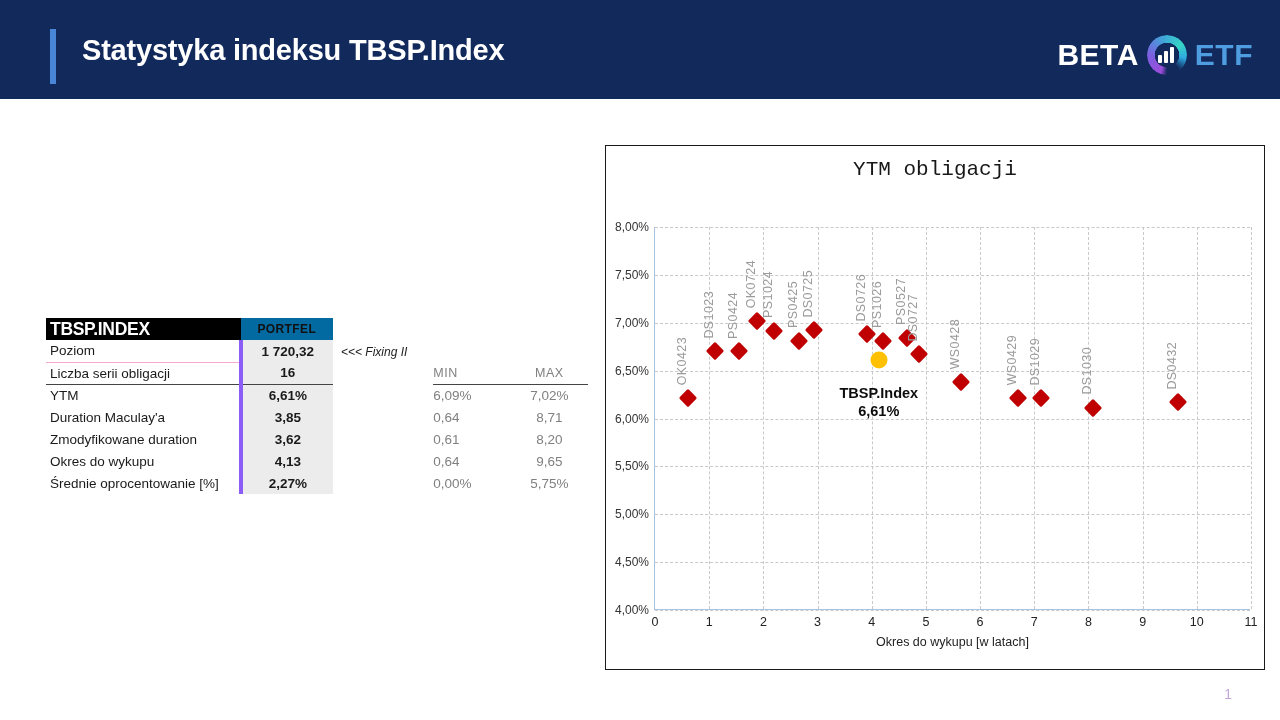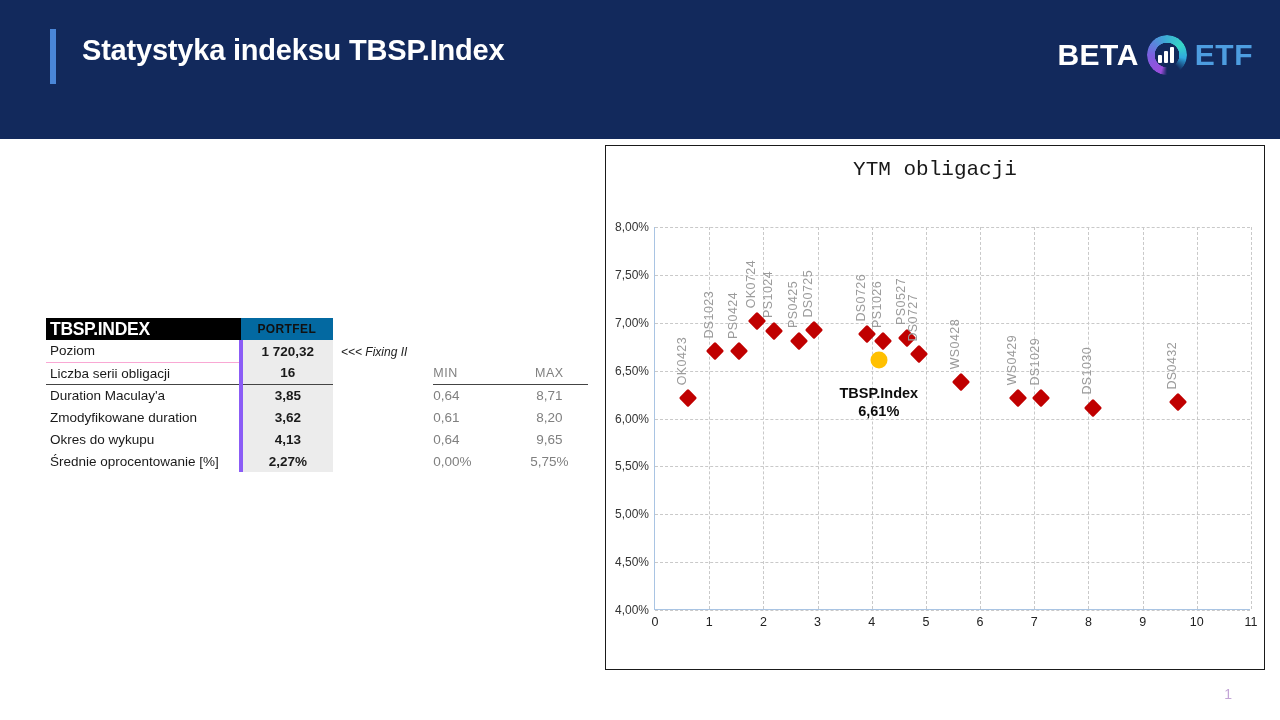--- a/index.html
+++ b/index.html
@@ -6,21 +6,21 @@
   html, body {
     width: 1280px; height: 720px;
     background: #ffffff;
     font-family: "Liberation Sans", sans-serif;
     overflow: hidden;
   }
   #page { position: relative; width: 1280px; height: 720px; background: #ffffff; }
 
   
   #header {
-    position: absolute; left: 0; top: 0; width: 1280px; height: 139px;
+    position: absolute; left: 0; top: 0; width: 1280px; height: 99px;
     background: #12295c;
   }
   #header-accent {
     position: absolute; left: 50px; top: 29px; width: 6px; height: 55px;
     background: #4a86d8;
   }
   #header-title {
     position: absolute; left: 82px; top: 34px;
     color: #ffffff; font-size: 29px; font-weight: bold;
     letter-spacing: -0.2px; white-space: nowrap;
@@ -180,20 +180,27 @@
           <td class="c-note"><span class="fixing-note">&lt;&lt;&lt; Fixing II</span></td>
           <td class="c-min"></td>
           <td class="c-max"></td>
         </tr>
         <tr class="rowline-full">
           <td class="c-label">Liczba serii obligacji</td>
           <td class="c-port c-label-div">16</td>
           <td class="c-note"></td>
           <td class="c-min minmax-hdr">MIN</td>
           <td class="c-max minmax-hdr">MAX</td>
+        </tr>
+        <tr>
+          <td class="c-label">YTM</td>
+          <td class="c-port c-label-div">6,61%</td>
+          <td class="c-note"></td>
+          <td class="c-min">6,09%</td>
+          <td class="c-max">7,02%</td>
         </tr>
         <tr>
           <td class="c-label">Duration Maculay'a</td>
           <td class="c-port c-label-div">3,85</td>
           <td class="c-note"></td>
           <td class="c-min">0,64</td>
           <td class="c-max">8,71</td>
         </tr>
         <tr>
           <td class="c-label">Zmodyfikowane  duration</td>
@@ -303,17 +310,18 @@
           <div class="vlabel" style="left: 300.127px; bottom: 239.885px;">WS0428</div>
           <div class="vlabel" style="left: 357.018px; bottom: 223.607px;">WS0429</div>
           <div class="vlabel" style="left: 379.775px; bottom: 223.607px;">DS1029</div>
           <div class="vlabel" style="left: 431.789px; bottom: 214.032px;">DS1030</div>
           <div class="vlabel" style="left: 516.855px; bottom: 219.778px;">DS0432</div>
         </div>
       <div id="tbsp-callout" style="left: 223.771px; top: 157.03px;">
         <div>TBSP.Index</div>
         <div>6,61%</div>
       </div>
+      <div id="xaxis-label">Okres do wykupu [w latach]</div>
     </div>
   </div>
 
   <div id="page-number">1</div>
 </div>
 
 </body></html>

